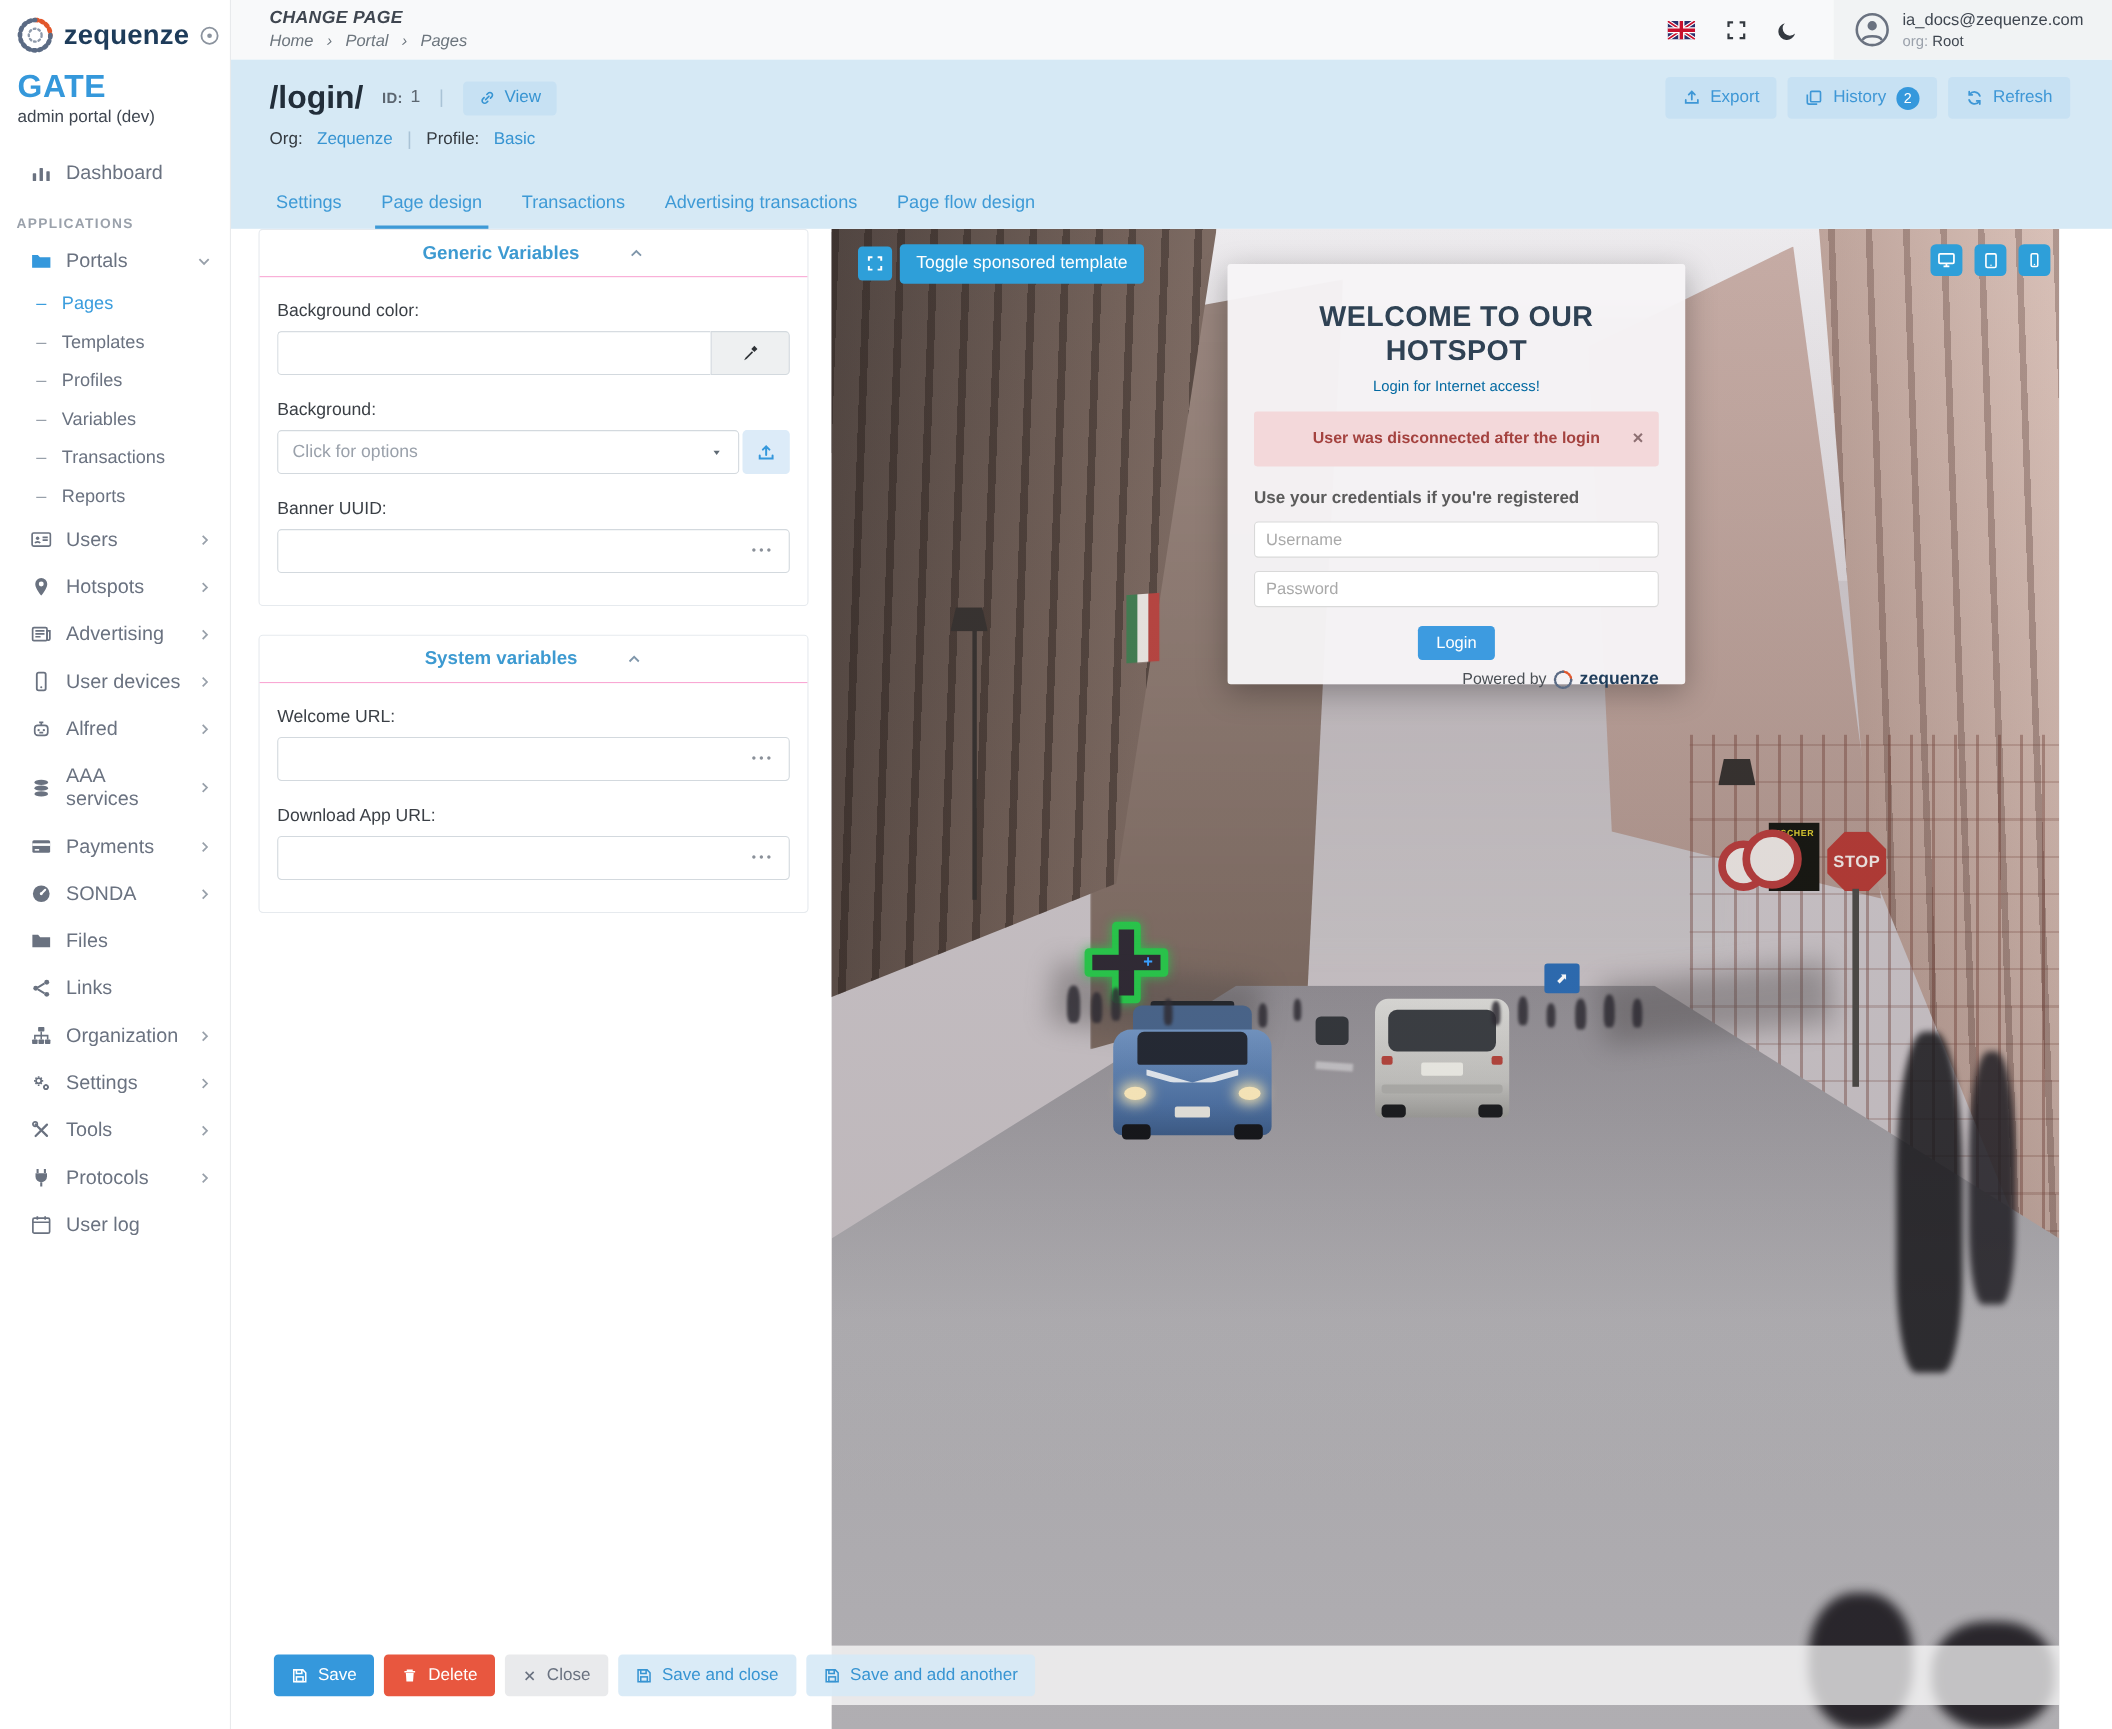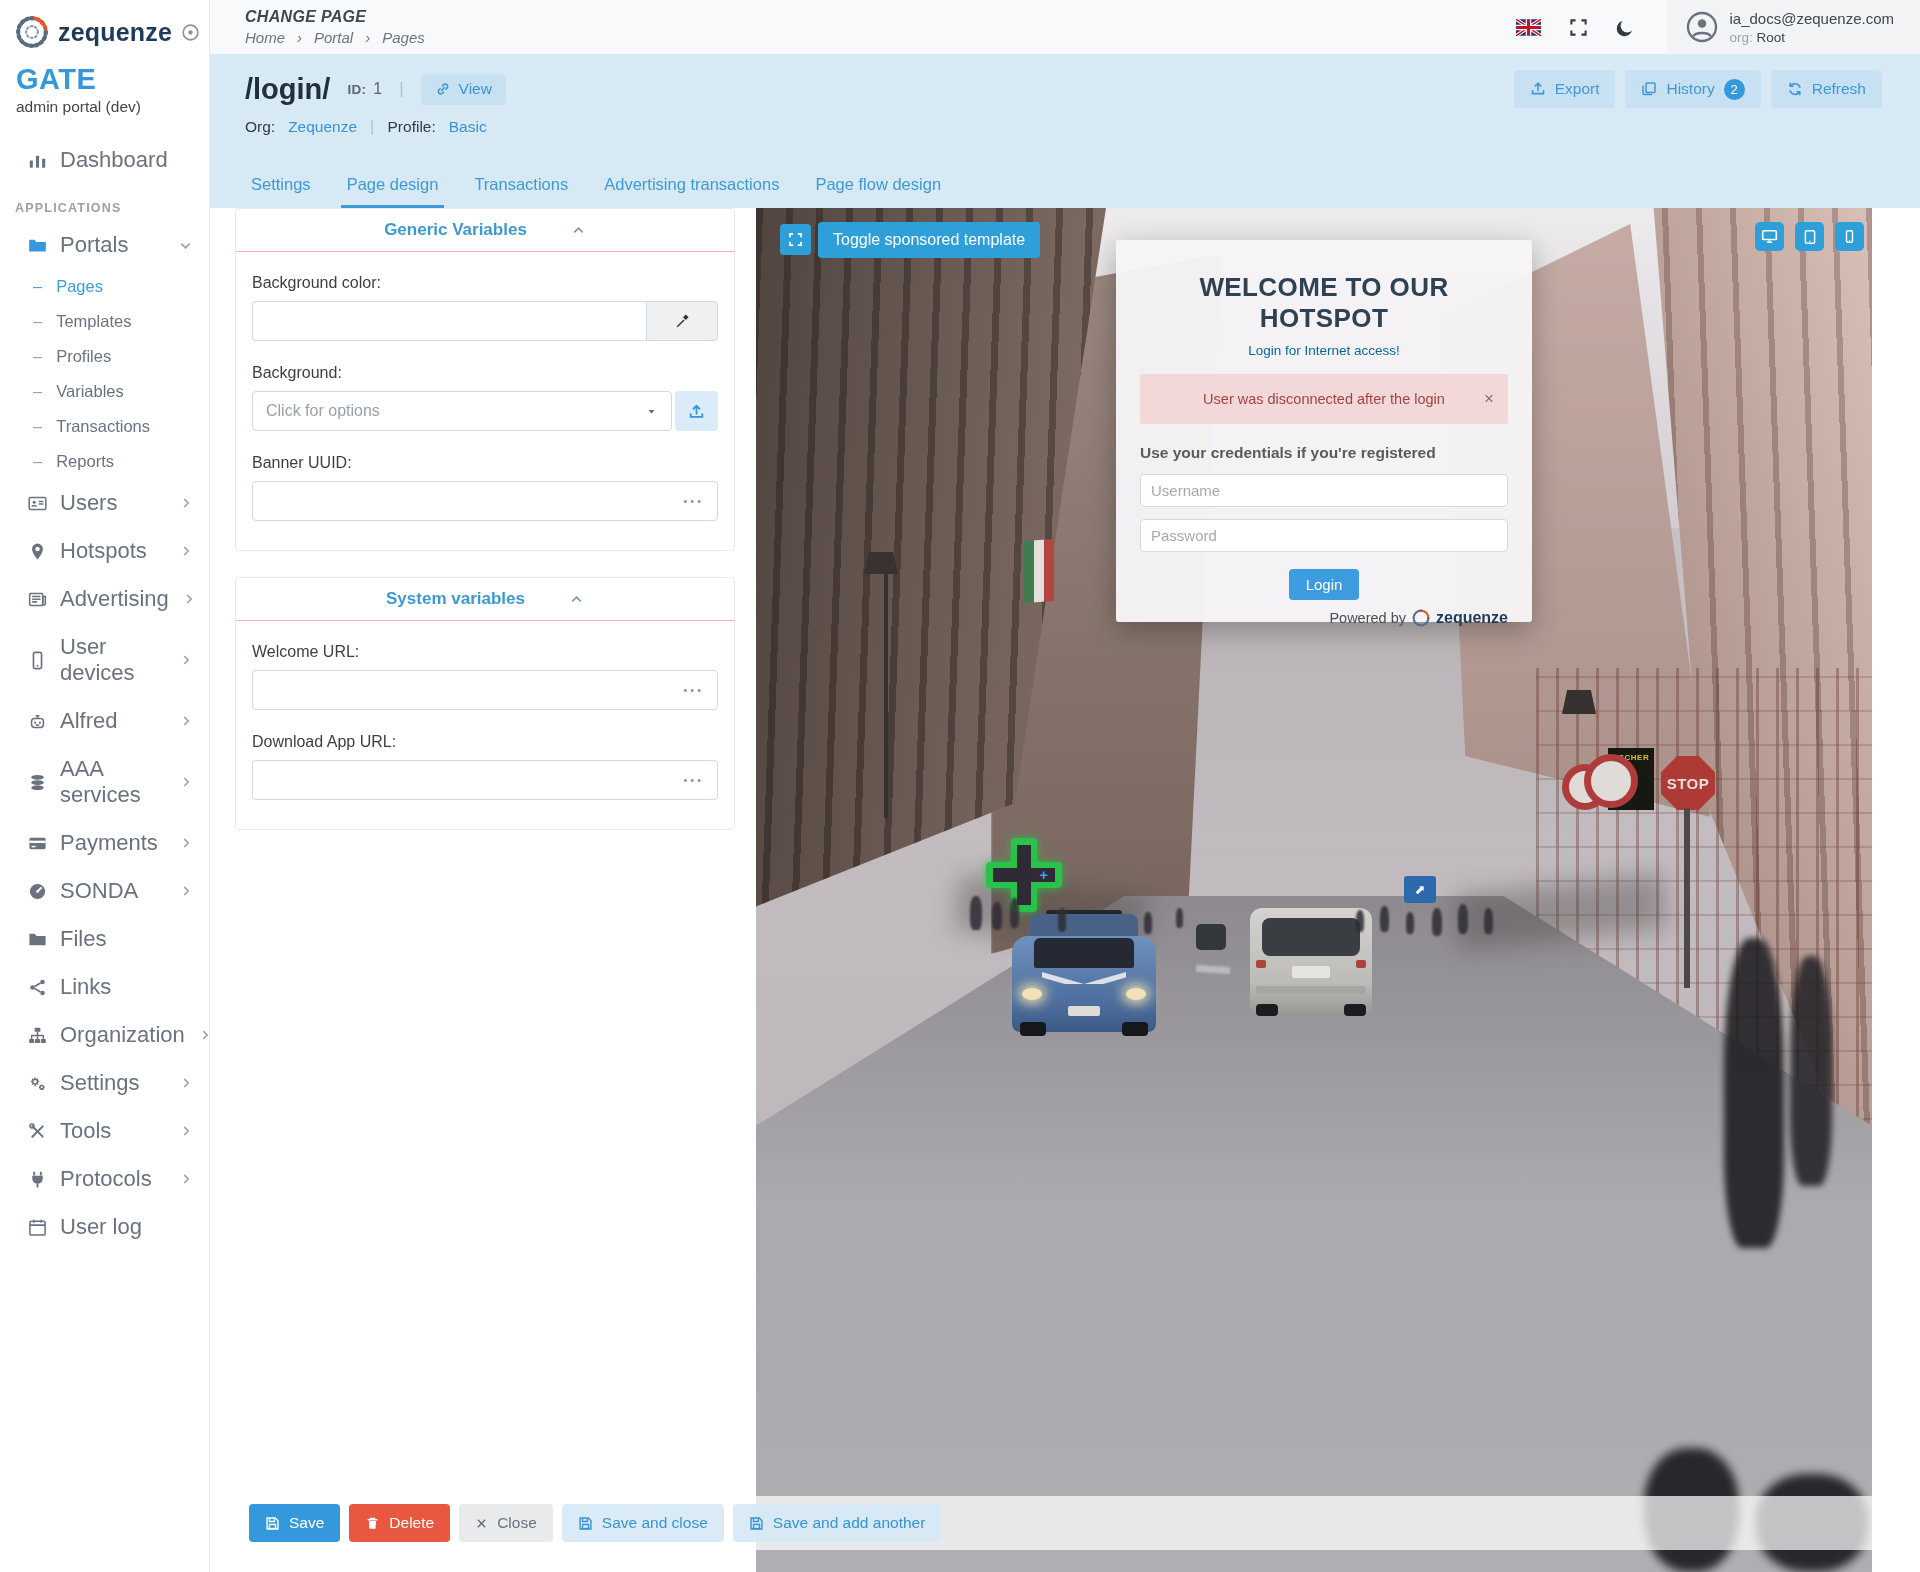--- a/index.html
+++ b/index.html
@@ -8,21 +8,21 @@
   svg { display:block; }
 
   
   .sidebar { position:absolute; left:0; top:0; width:210px; height:1572px; background:#fff; border-right:1px solid #e8eaec; z-index:40; }
   .logo-row { display:flex; align-items:center; gap:9px; padding:15px 14px 4px 15px; }
   .logo-text { font-size:25px; font-weight:700; color:#1e3c5a; letter-spacing:.2px; }
   .logo-collapse { margin-left:auto; color:#8b939e; cursor:pointer; }
   .gate { color:#3598db; font-weight:800; font-size:29px; padding:10px 0 0 16px; letter-spacing:.5px; }
   .gate-sub { font-size:15.5px; color:#3f4650; padding:2px 0 0 16px; }
   .nav { margin-top:20px; }
-  .nav-item { display:flex; align-items:center; gap:13px; padding:11px 16px 11px 28px; color:#6a7280; font-size:22px; cursor:pointer; }
+  .nav-item { display:flex; align-items:center; gap:13px; padding:11px 16px 11px 28px; color:#6a7280; font-size:18px; cursor:pointer; }
   .nav-item .ni { width:19px; height:19px; flex:none; color:#6a7280; }
   .nav-chev { margin-left:auto; color:#98a0aa; }
   .nav-section { font-size:12.5px; color:#9aa1ab; letter-spacing:1.2px; padding:17px 0 6px 15px; font-weight:700; }
   .sub-item { display:flex; align-items:center; gap:14px; padding:8px 0 8px 33px; font-size:16.5px; color:#6a7280; cursor:pointer; }
   .sub-item .dash { color:#98a0aa; }
   .sub-item.active, .sub-item.active .dash { color:#3b9ddd; }
 
   
   .topbar { position:absolute; left:210px; top:0; right:0; height:54px; background:#f8f9fa; display:flex; align-items:center; z-index:30; }
   .tb-left { padding-left:35px;font-style:italic; }
@@ -129,21 +129,21 @@
   
   .pv-expand { position:absolute; left:24px; top:16px; width:31px; height:31px; background:#2e9fd9; border-radius:4px; color:#fff; display:flex; align-items:center; justify-content:center; cursor:pointer; border:0; z-index:8; }
   .pv-toggle { position:absolute; left:62px; top:14px; height:36px; background:#2e9fd9; color:#fff; border-radius:4px; padding:0 15px; font-size:16px; display:flex; align-items:center; cursor:pointer; border:0; z-index:8; }
   .pv-devices { position:absolute; right:8px; top:14px; display:flex; gap:11px; z-index:8; }
   .pv-dev { width:29px; height:29px; background:#2e9fd9; border-radius:5px; color:#fff; display:flex; align-items:center; justify-content:center; cursor:pointer; border:0; }
 
   
   .login-card { position:absolute; left:360px; top:32px; width:416px; height:382px; background:rgba(246,244,246,.97); border-radius:3px; box-shadow:0 8px 28px rgba(0,0,0,.28); padding:26px 24px 0; z-index:7; }
   .lc-title { text-align:center; font-size:26px; font-weight:800; color:#2f4254; letter-spacing:.4px; margin-top:6px; }
   .lc-sub { text-align:center; font-size:13.5px; color:#0369a1; margin-top:9px; }
-  .lc-alert { margin-top:16px; background:#f3d8da; border-radius:3px; height:50px; display:flex; align-items:center; justify-content:center; position:relative; color:#a4423f; font-size:14.5px; }
+  .lc-alert { margin-top:16px; background:#f3d8da; border-radius:3px; height:50px; display:flex; align-items:center; justify-content:center; position:relative; color:#a4423f; font-size:14.5px;font-weight:bold; }
   .lc-alert .x { position:absolute; right:14px; color:#8d6f72; font-size:17px; cursor:pointer; }
   .lc-hint { font-size:15.5px; font-weight:700; color:#5b5b5b; margin-top:20px; }
   .lc-input { width:100%; height:33px; margin-top:12px; border:1px solid #d9d9d9; border-radius:4px; padding:0 10px; font-size:15px; background:#fff; color:#333; }
   .lc-input::placeholder { color:#a9a9a9; }
   .lc-btnrow { display:flex; justify-content:center; margin-top:17px; }
   .lc-login { background:#3d9be0; color:#fff; border:0; border-radius:4px; height:31px; padding:0 17px; font-size:15px; cursor:pointer; }
   .lc-powered { display:flex; justify-content:flex-end; align-items:center; gap:6px; margin-top:9px; font-size:14.5px; color:#4a4f54; }
   .lc-brand { color:#1e3c5a; font-weight:700; font-size:16px; }
 
   

